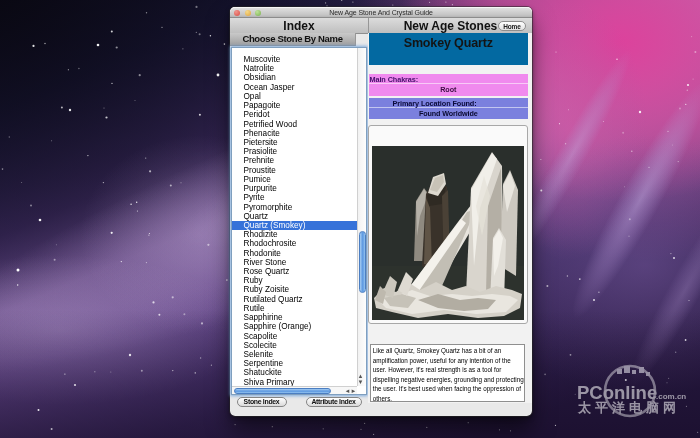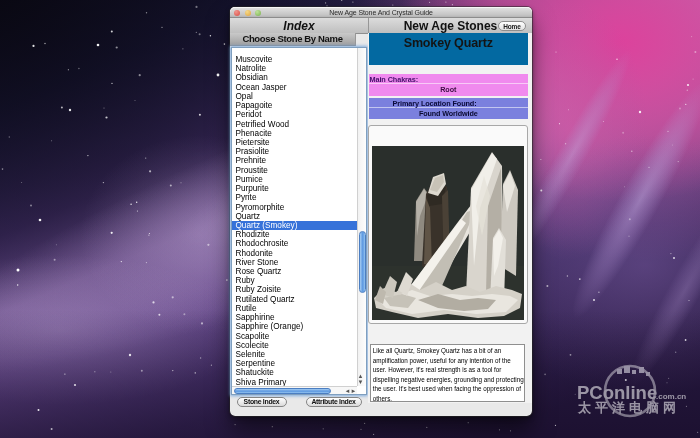--- a/index.html
+++ b/index.html
@@ -3,28 +3,28 @@
 <meta charset="utf-8">
 <style>
   html,body{margin:0;padding:0;}
   body{width:700px;height:438px;overflow:hidden;position:relative;background:#2a1d45;font-family:"Liberation Sans",sans-serif;}
   #bg{position:absolute;left:0;top:0;width:700px;height:438px;}
   #win{position:absolute;left:230px;top:7px;width:302px;height:409px;border-radius:5px;background:#e9e9e9;box-shadow:0 2px 5px rgba(0,0,0,.45),0 14px 22px rgba(0,0,0,.5);outline:1px solid rgba(40,40,40,.55);}
   .tbar{position:absolute;left:0;top:0;width:302px;height:10px;border-radius:5px 5px 0 0;background:linear-gradient(#e3e3e3,#c4c4c4 80%,#b4b4b4);border-bottom:1px solid #8c8c8c;box-shadow:inset 0 1px 0 #f6f6f6;}
   .tl{position:absolute;top:3px;width:6px;height:6px;border-radius:50%;}
   .title{position:absolute;left:0;top:0;width:100%;text-align:center;font-size:7px;letter-spacing:-0.1px;line-height:11px;color:#2b2b2b;}
   .hdr{position:absolute;top:11px;height:15px;background:linear-gradient(#dcdcdc,#bfbfbf);border-bottom:1px solid #8f8f8f;color:#111;font-weight:bold;font-size:12px;line-height:16px;text-align:center;}
-  #hdrL{left:0;width:138px;border-right:1px solid #979797;font-style:italic;}
+  #hdrL{left:0;width:138px;border-right:1px solid #979797;}
   #hdrR{left:139px;width:163px;}
   #homebtn{position:absolute;left:268px;top:14px;width:28px;height:10px;border-radius:5px;background:linear-gradient(#ffffff,#e2e2e2);border:1px solid #8e8e8e;font-size:6.5px;letter-spacing:-0.1px;font-weight:bold;line-height:9px;text-align:center;color:#222;box-sizing:border-box;}
   #choose{position:absolute;left:0;top:26px;width:126px;height:13px;background:linear-gradient(#c9c9c9,#a0a0a0);border-right:1px solid #979797;border-bottom:1px solid #8f8f8f;box-sizing:border-box;font-weight:bold;font-size:9.5px;letter-spacing:-0.35px;line-height:12.5px;text-align:center;color:#111;}
   
   #listbox{position:absolute;left:0.5px;top:40px;width:136px;height:347.5px;box-sizing:border-box;background:#fff;border:1px solid #7f9fbf;box-shadow:0 0 3px 1px rgba(110,160,220,.85);}
   #rows{position:absolute;left:0;top:0;width:125px;height:330.5px;overflow:hidden;padding-top:7px;}
-  .row{height:9.22px;font-size:8.2px;line-height:9.4px;padding-left:4px;color:#000;white-space:nowrap;}
+  .row{height:9.22px;font-size:8.2px;line-height:9.4px;padding-left:12px;color:#000;white-space:nowrap;}
   .sel{background:#3672d9;color:#fff;}
   #vsb{position:absolute;right:0;top:0;width:9px;height:337.5px;border-left:1px solid #d0d0d0;background:linear-gradient(90deg,#f2f2f2,#fdfdfd);box-sizing:border-box;}
   #vthumb{position:absolute;left:1px;top:183px;width:7px;height:62px;border-radius:4px;background:linear-gradient(90deg,#a6cdf2,#5b97e0 55%,#94c4f0);border:0.5px solid #4b7ec2;box-sizing:border-box;}
   .sba{position:absolute;font-size:6px;color:#555;line-height:6px;}
   #hsb{position:absolute;left:0;bottom:0;width:125px;height:8px;border-top:1px solid #d0d0d0;background:#f7f7f7;box-sizing:border-box;}
   #hthumb{position:absolute;left:2px;top:1px;width:97px;height:6px;border-radius:3px;background:linear-gradient(#a6cdf2,#5b97e0 55%,#94c4f0);border:0.5px solid #4b7ec2;box-sizing:border-box;}
   
   .bbtn{position:absolute;height:10px;border-radius:5px;background:linear-gradient(#ffffff,#dadada);border:1px solid #858585;box-sizing:border-box;font-size:6.9px;letter-spacing:-0.3px;font-weight:bold;text-align:center;line-height:8.5px;color:#111;white-space:nowrap;}
   
   #rpane{position:absolute;left:138px;top:26px;width:164px;height:370px;background:#f2f2f2;}

